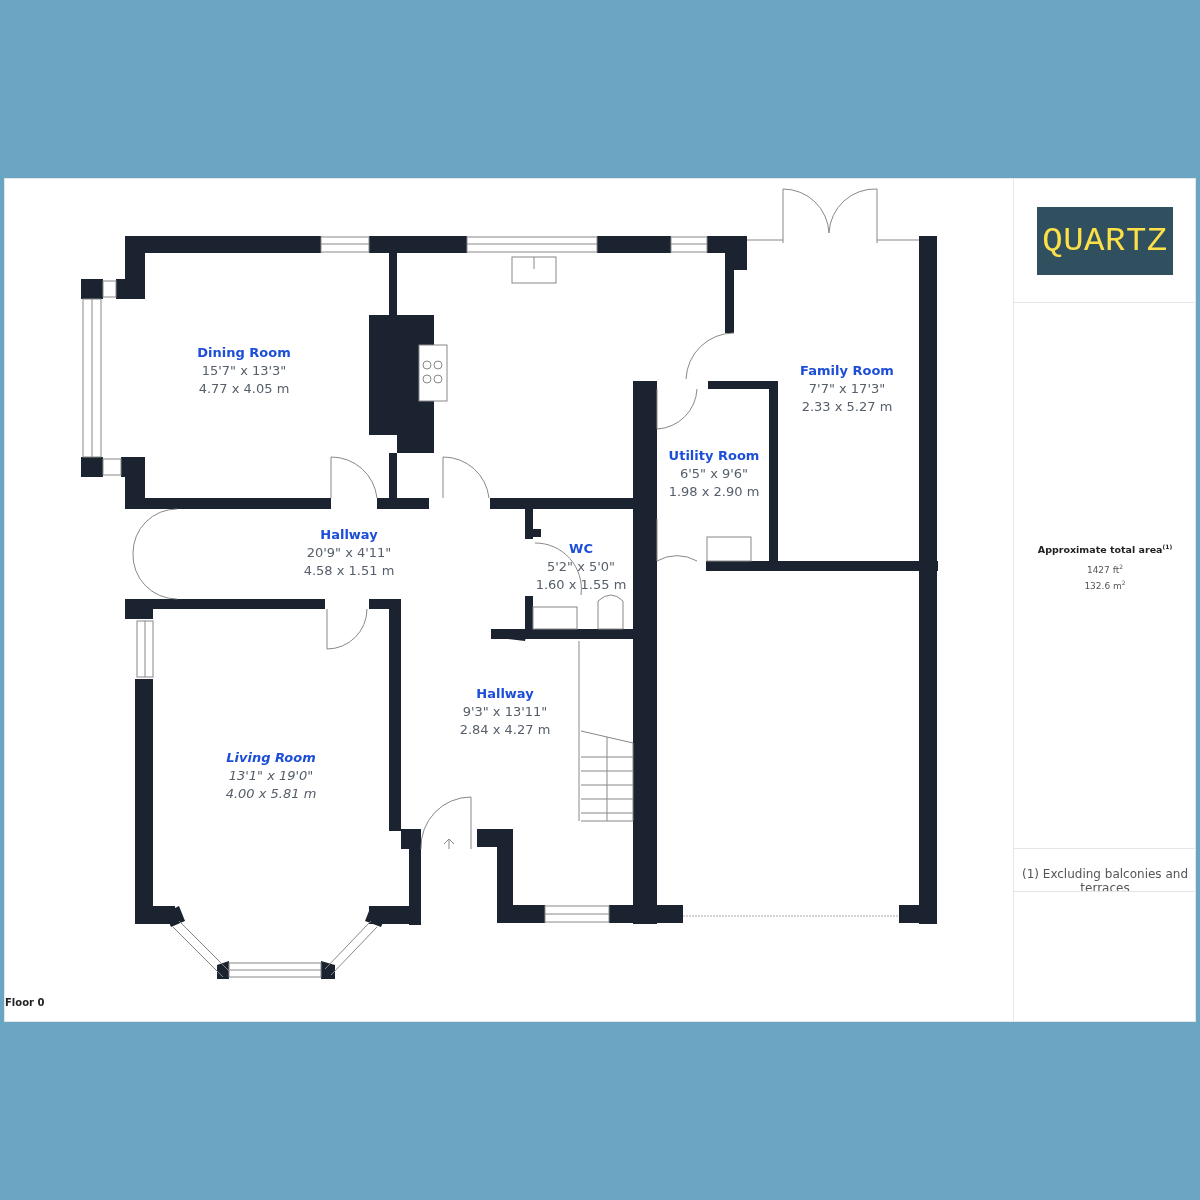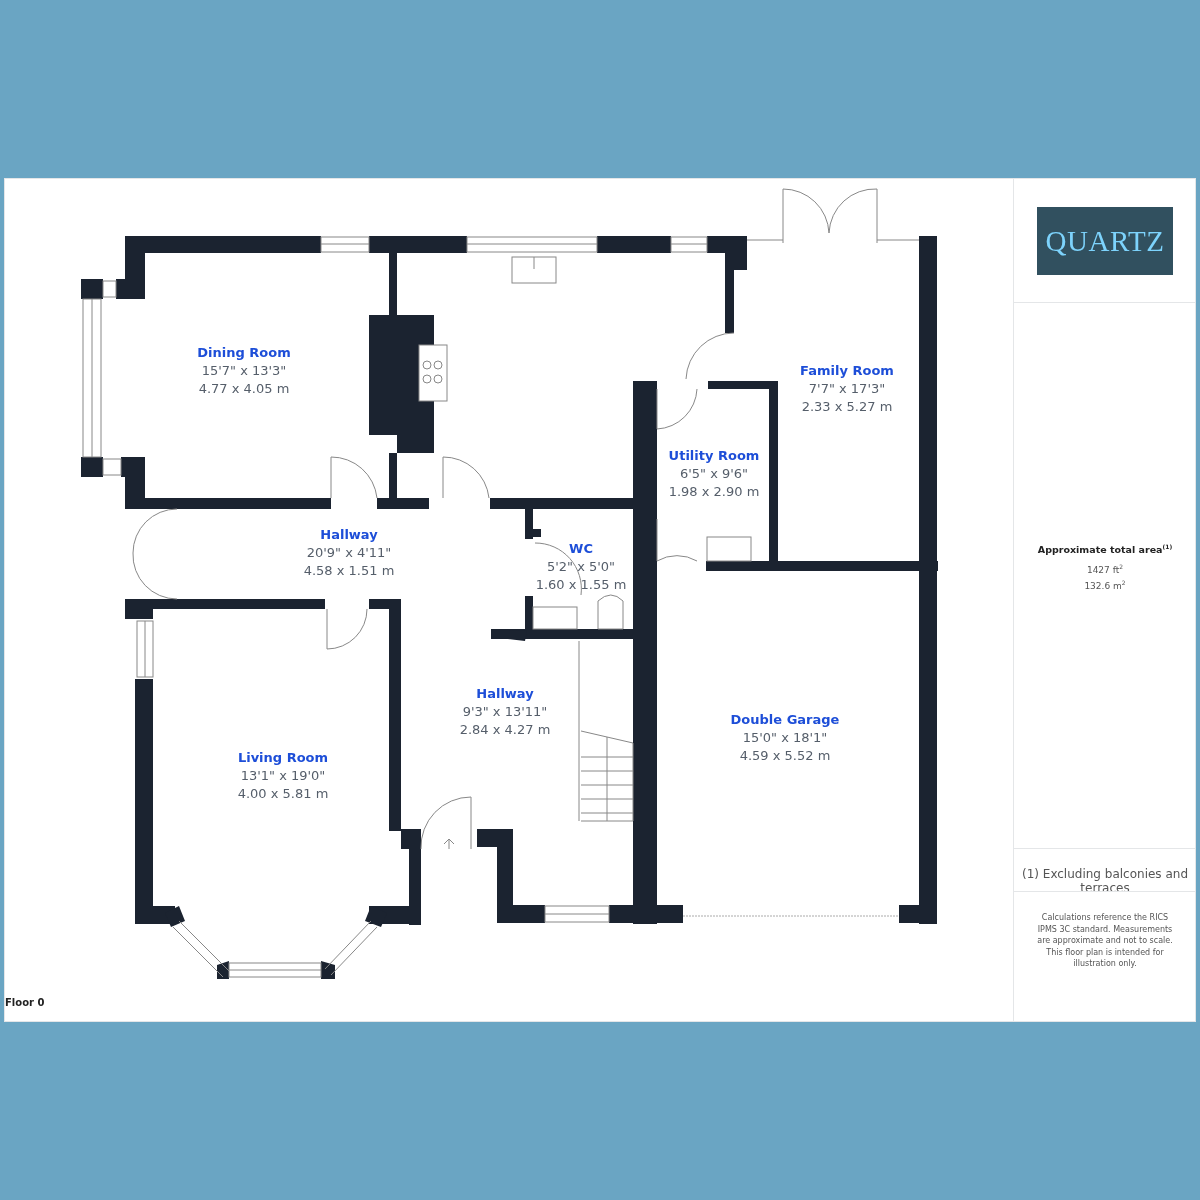--- a/index.html
+++ b/index.html
@@ -2,21 +2,21 @@
 <html><head>
 <meta charset="utf-8">
 <style>
   html, body { margin: 0; padding: 0; }
   body { width: 1200px; height: 1200px; background: #6aa5c3; position: relative; overflow: hidden; font-family: "DejaVu Sans", sans-serif; }
   .sheet { position: absolute; left: 4px; top: 178px; width: 1192px; height: 844px; background: #ffffff; border: 1px solid #e4e6e8; box-sizing: border-box; }
   .plan-area { position: absolute; left: 0; top: 0; width: 1008px; height: 842px; }
   .sidebar { position: absolute; left: 1008px; top: 0; width: 182px; height: 842px; border-left: 1px solid #e4e6e8; }
   .sb-block { position: absolute; left: 0; width: 182px; border-bottom: 1px solid #e4e6e8; box-sizing: border-box; }
   .logo { position: absolute; left: 23px; top: 28px; width: 136px; height: 68px; background: #31505f; display: flex; align-items: center; justify-content: center; }
-  .logo span { color: #7dd3fc; font-family: Liberation Serif, serif; font-size: 29px; letter-spacing: 0.5px; }
+  .logo span { color: #fde047; font-family: Liberation Mono, monospace; font-size: 34px; letter-spacing: 0.5px; }
   .area-title { position: absolute; top: 364px; left: 0; width: 182px; text-align: center; font-size: 9.5px; font-weight: bold; color: #222; }
   .area-title sup { font-size: 6px; }
   .area-val { position: absolute; left: 0; width: 182px; text-align: center; font-size: 9px; color: #555; }
   .area-val sup { font-size: 6px; }
   .footnote { position: absolute; top: 688px; left: 0; width: 182px; text-align: center; font-size: 12px; color: #555; }
   .disclaimer { position: absolute; top: 733px; left: 18px; width: 146px; text-align: center; font-size: 8px; color: #555; line-height: 11.5px; }
   .floor-label { position: absolute; left: 0; width: 1008px; top: 818px; text-align: left; font-size: 10px; font-weight: bold; color: #222; }
   svg.plan { position: absolute; left: 0; top: 0; }
   .room-label { position: absolute; text-align: center; transform: translateX(-50%); white-space: nowrap; }
   .room-name { font-size: 13px; font-weight: bold; color: #1d4ed8; line-height: 18px; }
@@ -179,42 +179,36 @@
     <div class="room-label" style="left:576px; top:361px;">
       <div class="room-name">WC</div>
       <div class="room-dim">5'2" x 5'0"</div>
       <div class="room-dim">1.60 x 1.55 m</div>
     </div>
     <div class="room-label" style="left:500px; top:506px;">
       <div class="room-name">Hallway</div>
       <div class="room-dim">9'3" x 13'11"</div>
       <div class="room-dim">2.84 x 4.27 m</div>
     </div>
-    <div class="room-label" style="left:278px; top:570px;">
+    <div class="room-label" style="left:266px; top:570px;font-style:italic;">
       <div class="room-name">Living Room</div>
       <div class="room-dim">13'1" x 19'0"</div>
       <div class="room-dim">4.00 x 5.81 m</div>
-    </div>
-    <div class="room-label" style="left:780px; top:532px;">
-      <div class="room-name">Double Garage</div>
-      <div class="room-dim">15'0" x 18'1"</div>
-      <div class="room-dim">4.59 x 5.52 m</div>
     </div>
 
     <div class="floor-label">Floor 0</div>
   </div>
 
   <div class="sidebar">
     <div class="sb-block" style="top:0; height:124px;">
       <div class="logo">
           <span>QUARTZ</span>
         </div>
     </div>
     <div class="sb-block" style="top:124px; height:546px;">
       <div class="area-title" style="top:240px;"><span>Approximate total area</span><sup>(1)</sup></div>
       <div class="area-val" style="top:260px;"><span>1427 ft</span><sup>2</sup></div>
       <div class="area-val" style="top:276px;"><span>132.6 m</span><sup>2</sup></div>
     </div>
     <div class="footnote">(1) Excluding balconies and terraces</div>
     <div class="sb-block" style="top:712px; height:0;"></div>
-    <div class="disclaimer">Calculations reference the RICS IPMS 3C standard. Measurements are approximate and not to scale. This floor plan is intended for illustration only.</div>
   </div>
 </div>
 
 </body></html>

